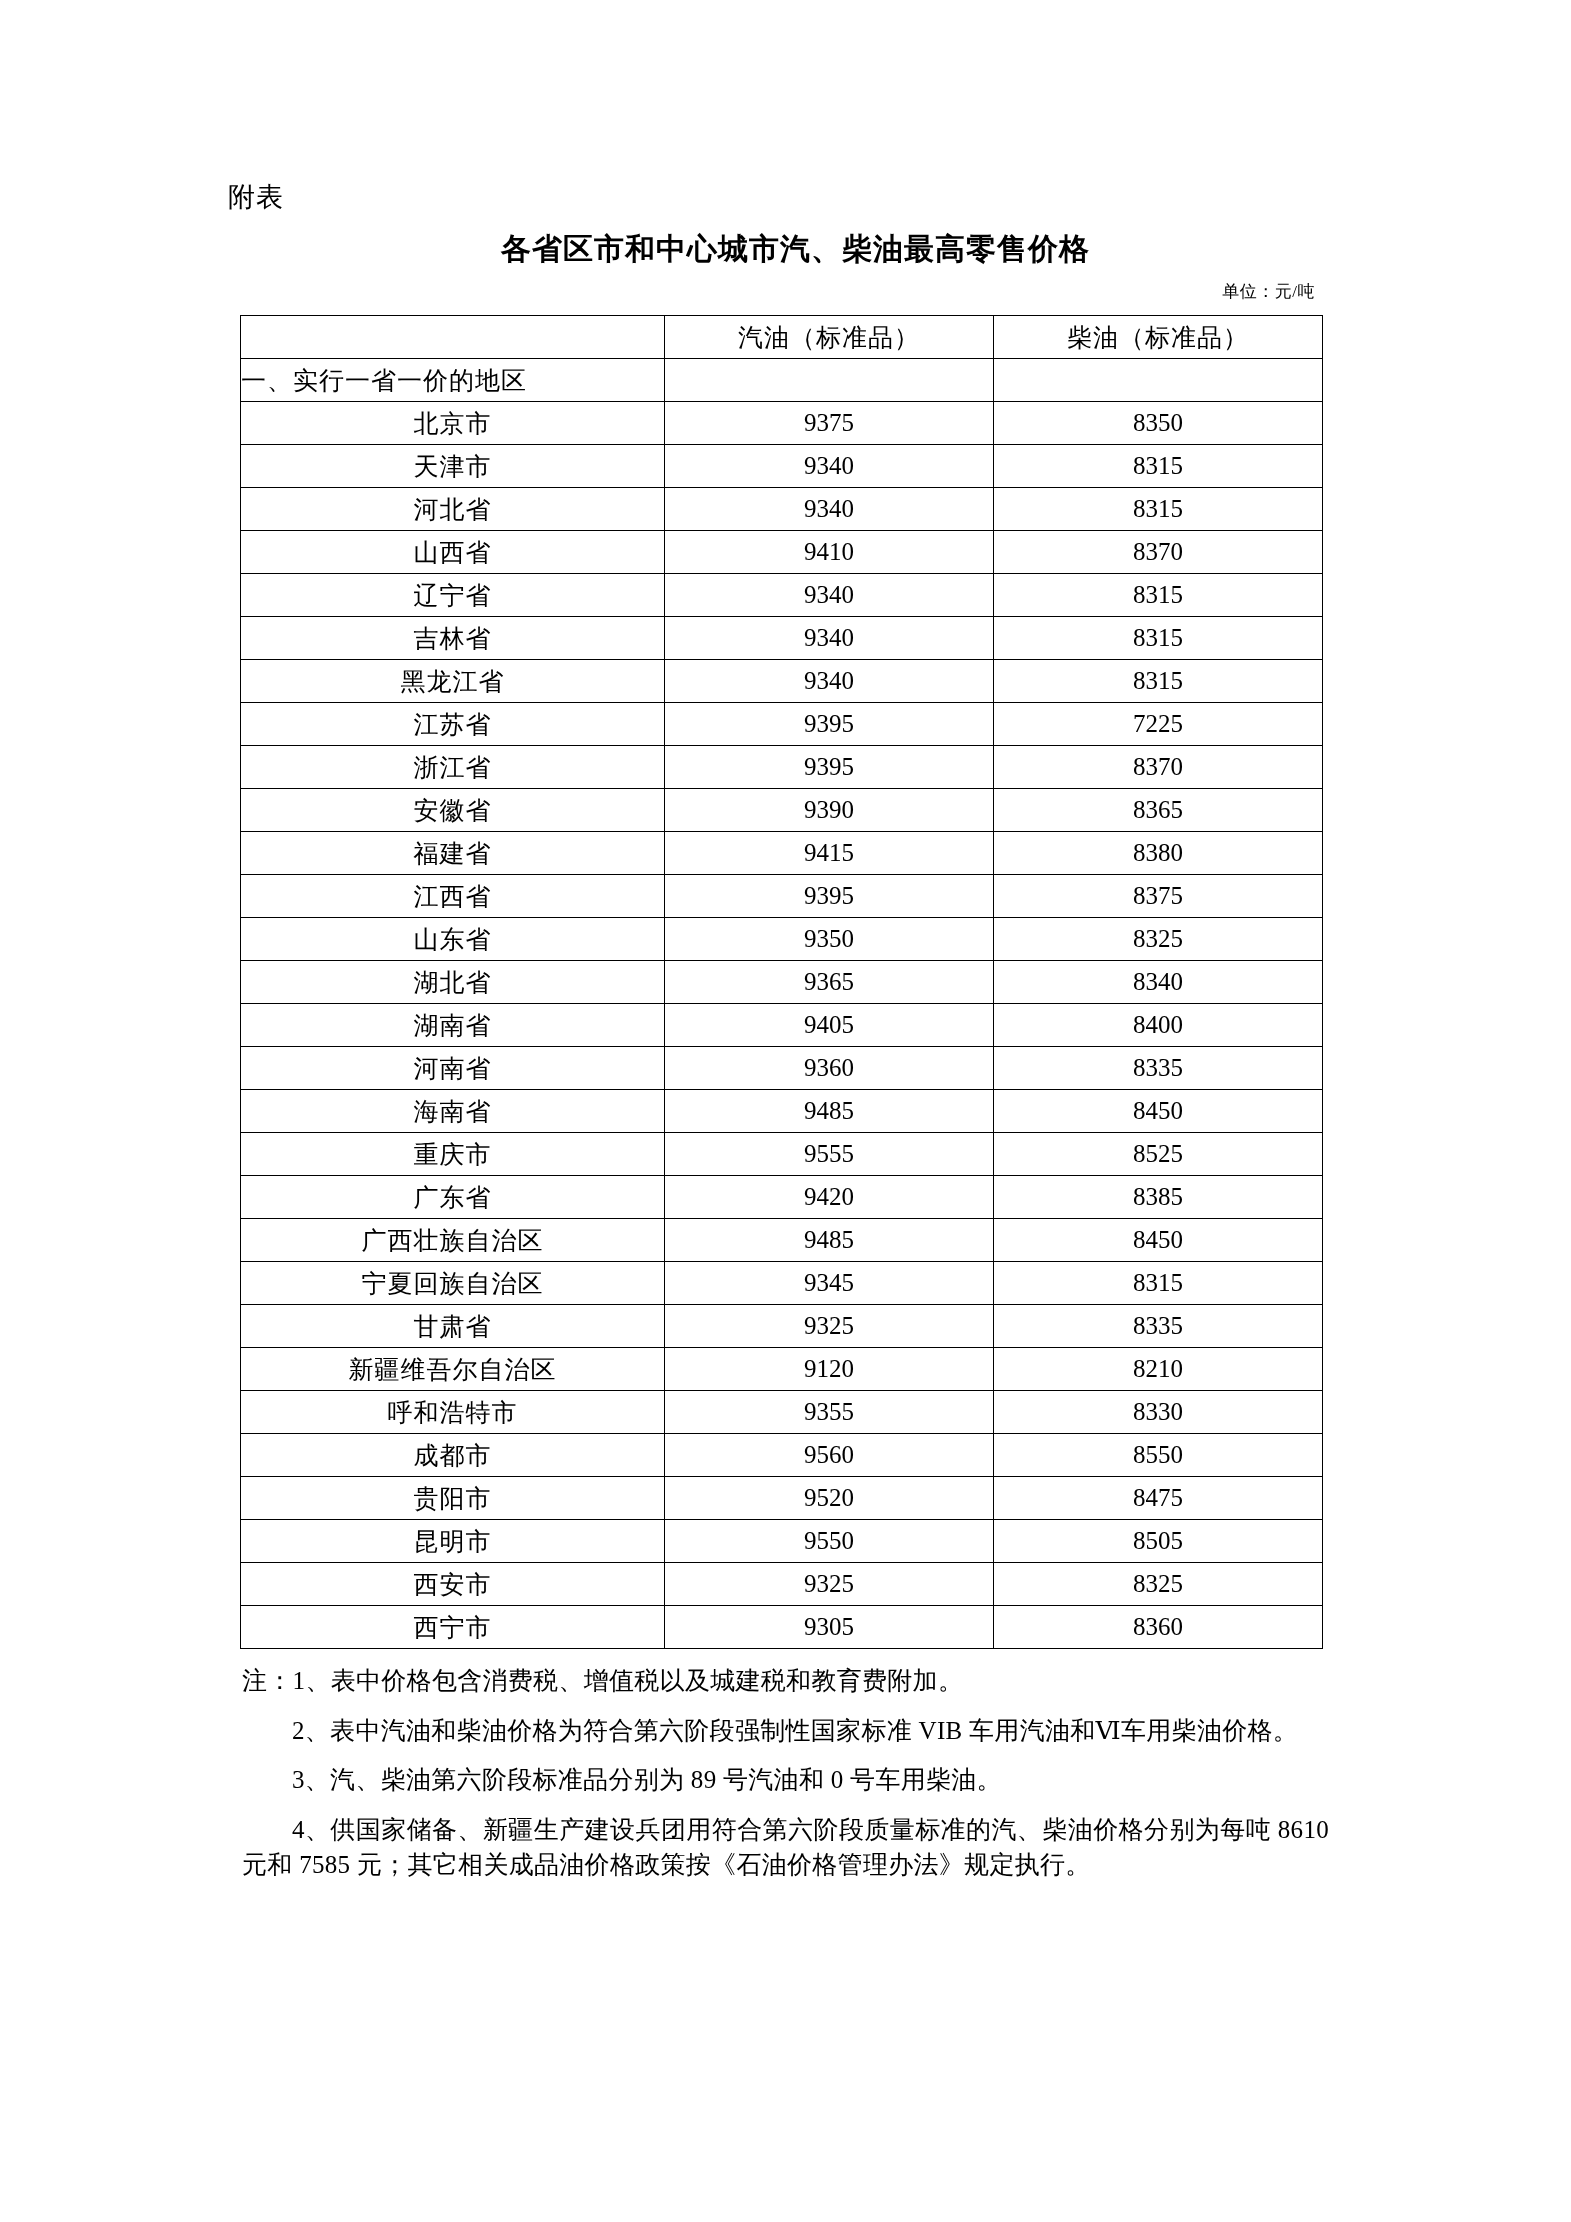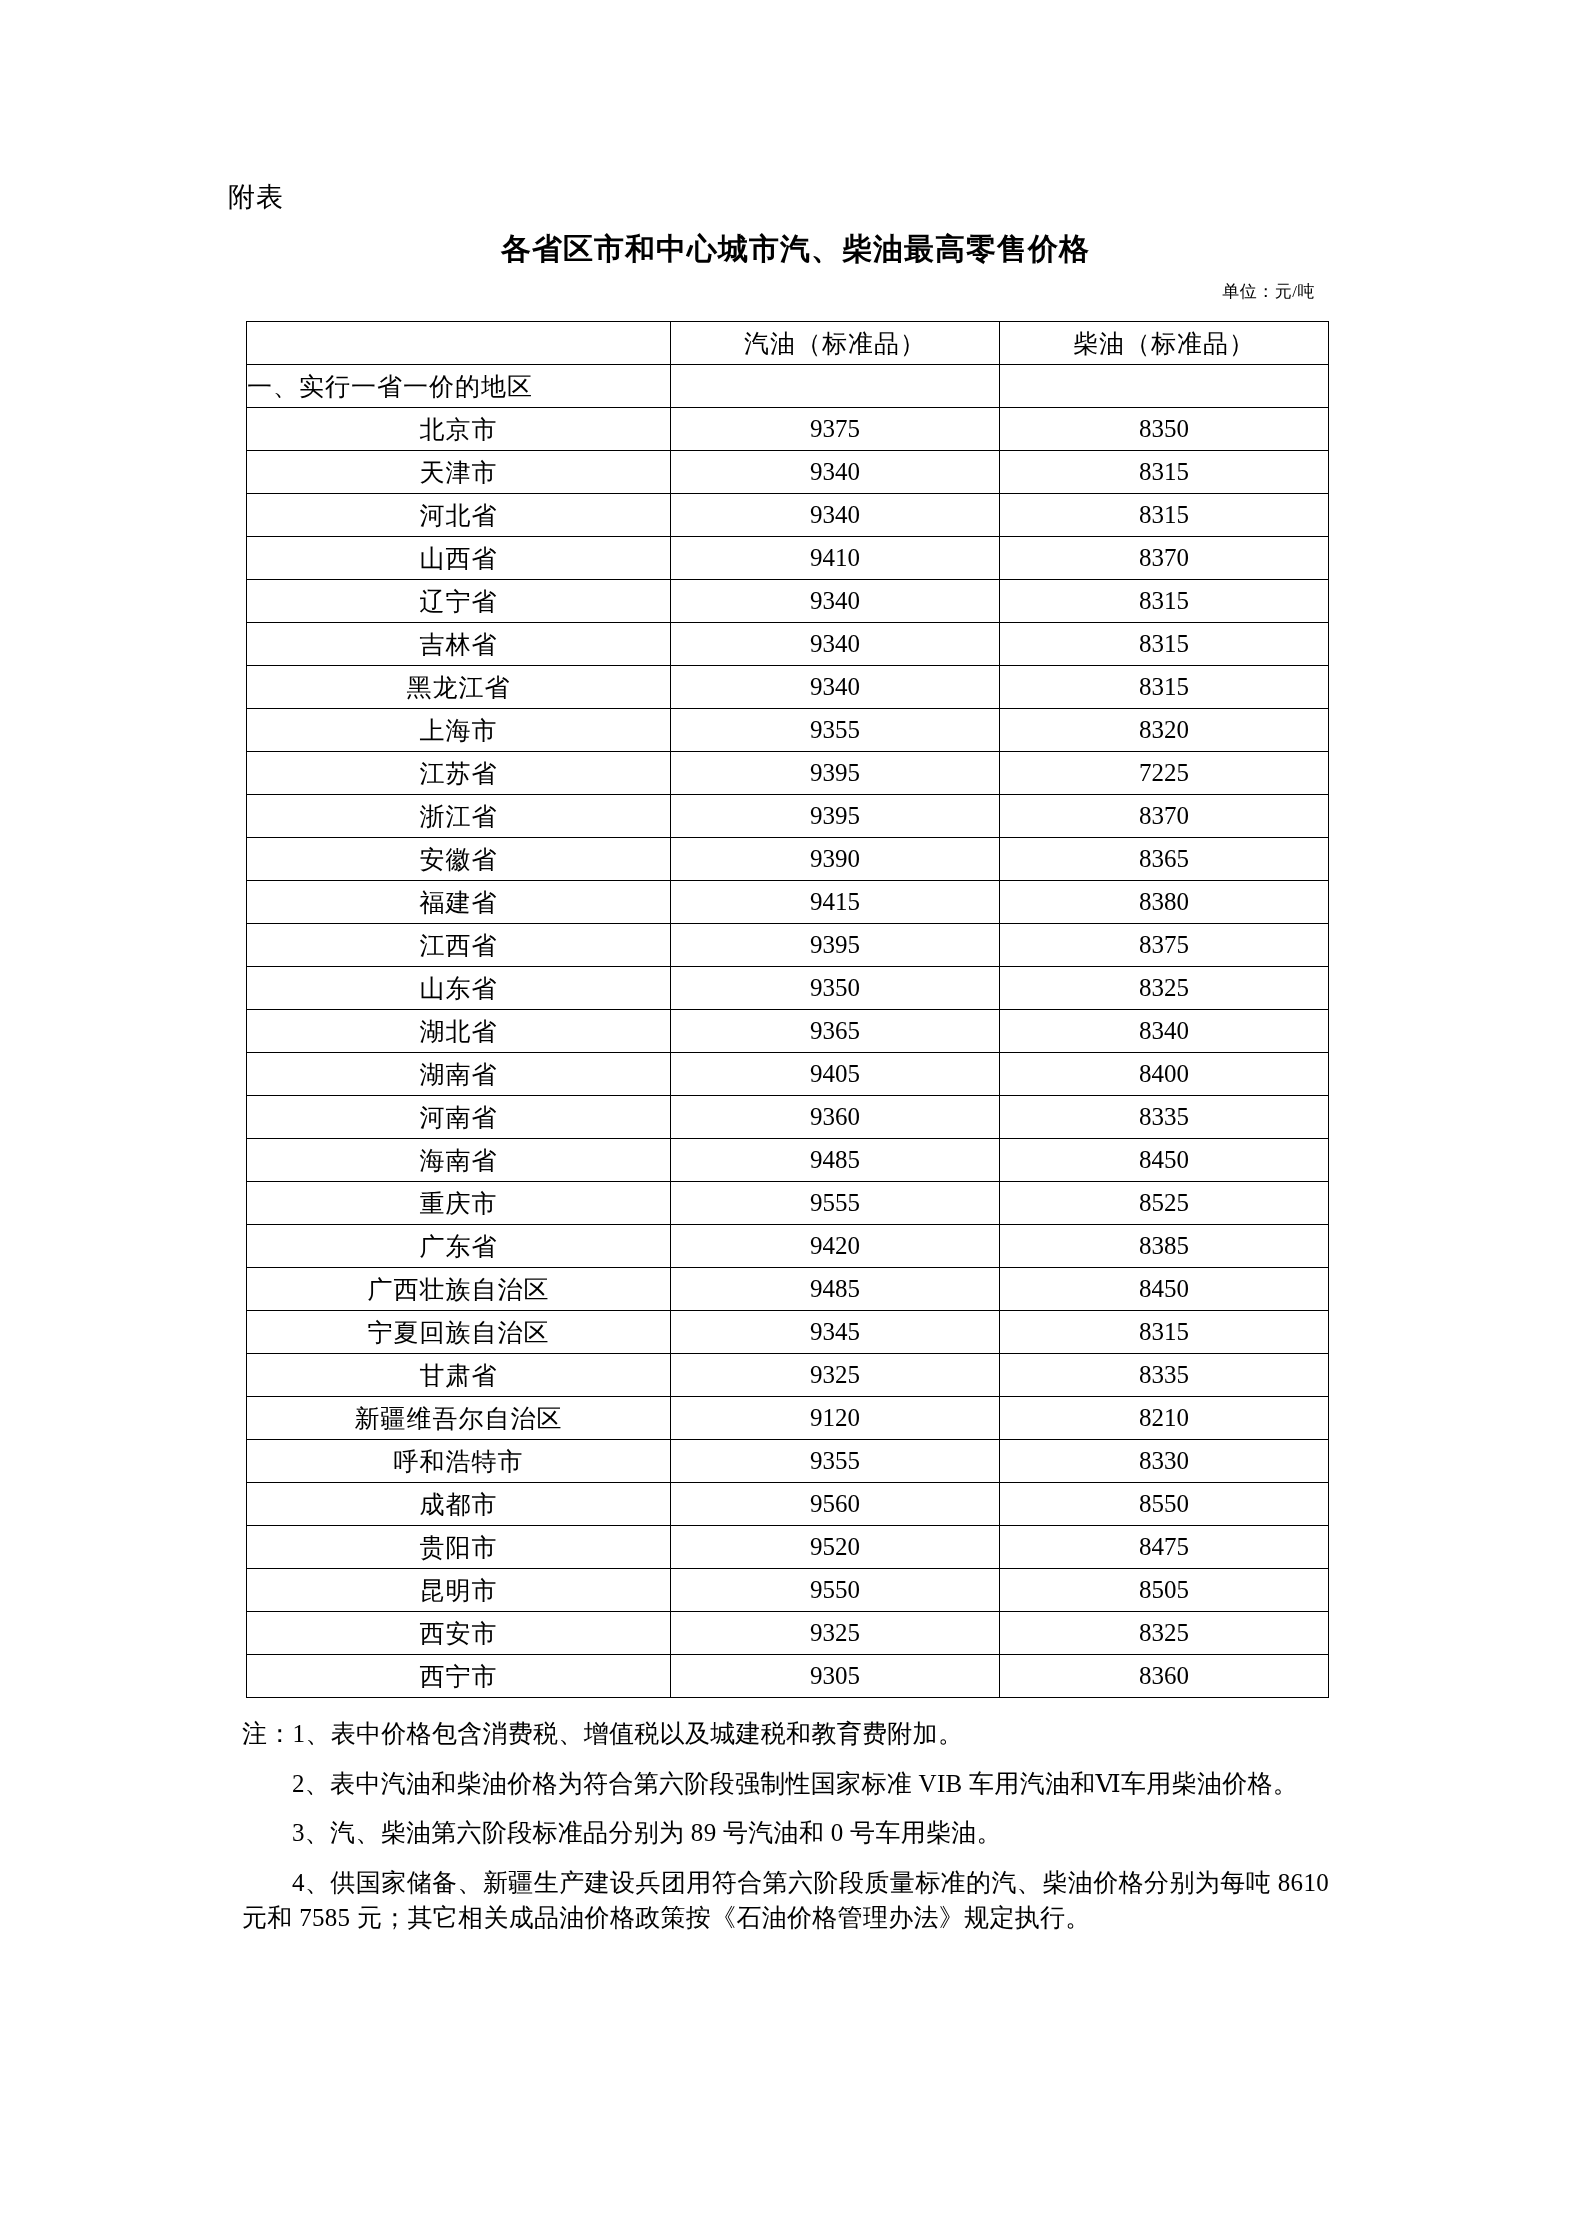--- a/index.html
+++ b/index.html
@@ -43,21 +43,21 @@
   }
   .unit-line {
     text-align: right;
     font-size: 17px;
     margin: 0 28px 8px 0;
     letter-spacing: 0.5px;
   }
   table.price-table {
     border-collapse: collapse;
     width: 1082px;
-    margin: 18px;
+    margin: 12px;
     table-layout: fixed;
   }
   table.price-table td, table.price-table th {
     border: 1px solid #000;
     font-size: 25px;
     height: 42px;
     padding: 0;
     font-weight: normal;
   }
   col.c-name { width: 424px; }
@@ -159,25 +159,20 @@
             <td class="name-cell">吉林省</td>
             <td class="num-cell">9340</td>
             <td class="num-cell">8315</td>
           </tr>
           <tr>
             <td class="name-cell">黑龙江省</td>
             <td class="num-cell">9340</td>
             <td class="num-cell">8315</td>
           </tr>
           <tr>
-            <td class="name-cell">上海市</td>
-            <td class="num-cell">9355</td>
-            <td class="num-cell">8320</td>
-          </tr>
-          <tr>
             <td class="name-cell">江苏省</td>
             <td class="num-cell">9395</td>
             <td class="num-cell">7225</td>
           </tr>
           <tr>
             <td class="name-cell">浙江省</td>
             <td class="num-cell">9395</td>
             <td class="num-cell">8370</td>
           </tr>
           <tr>

